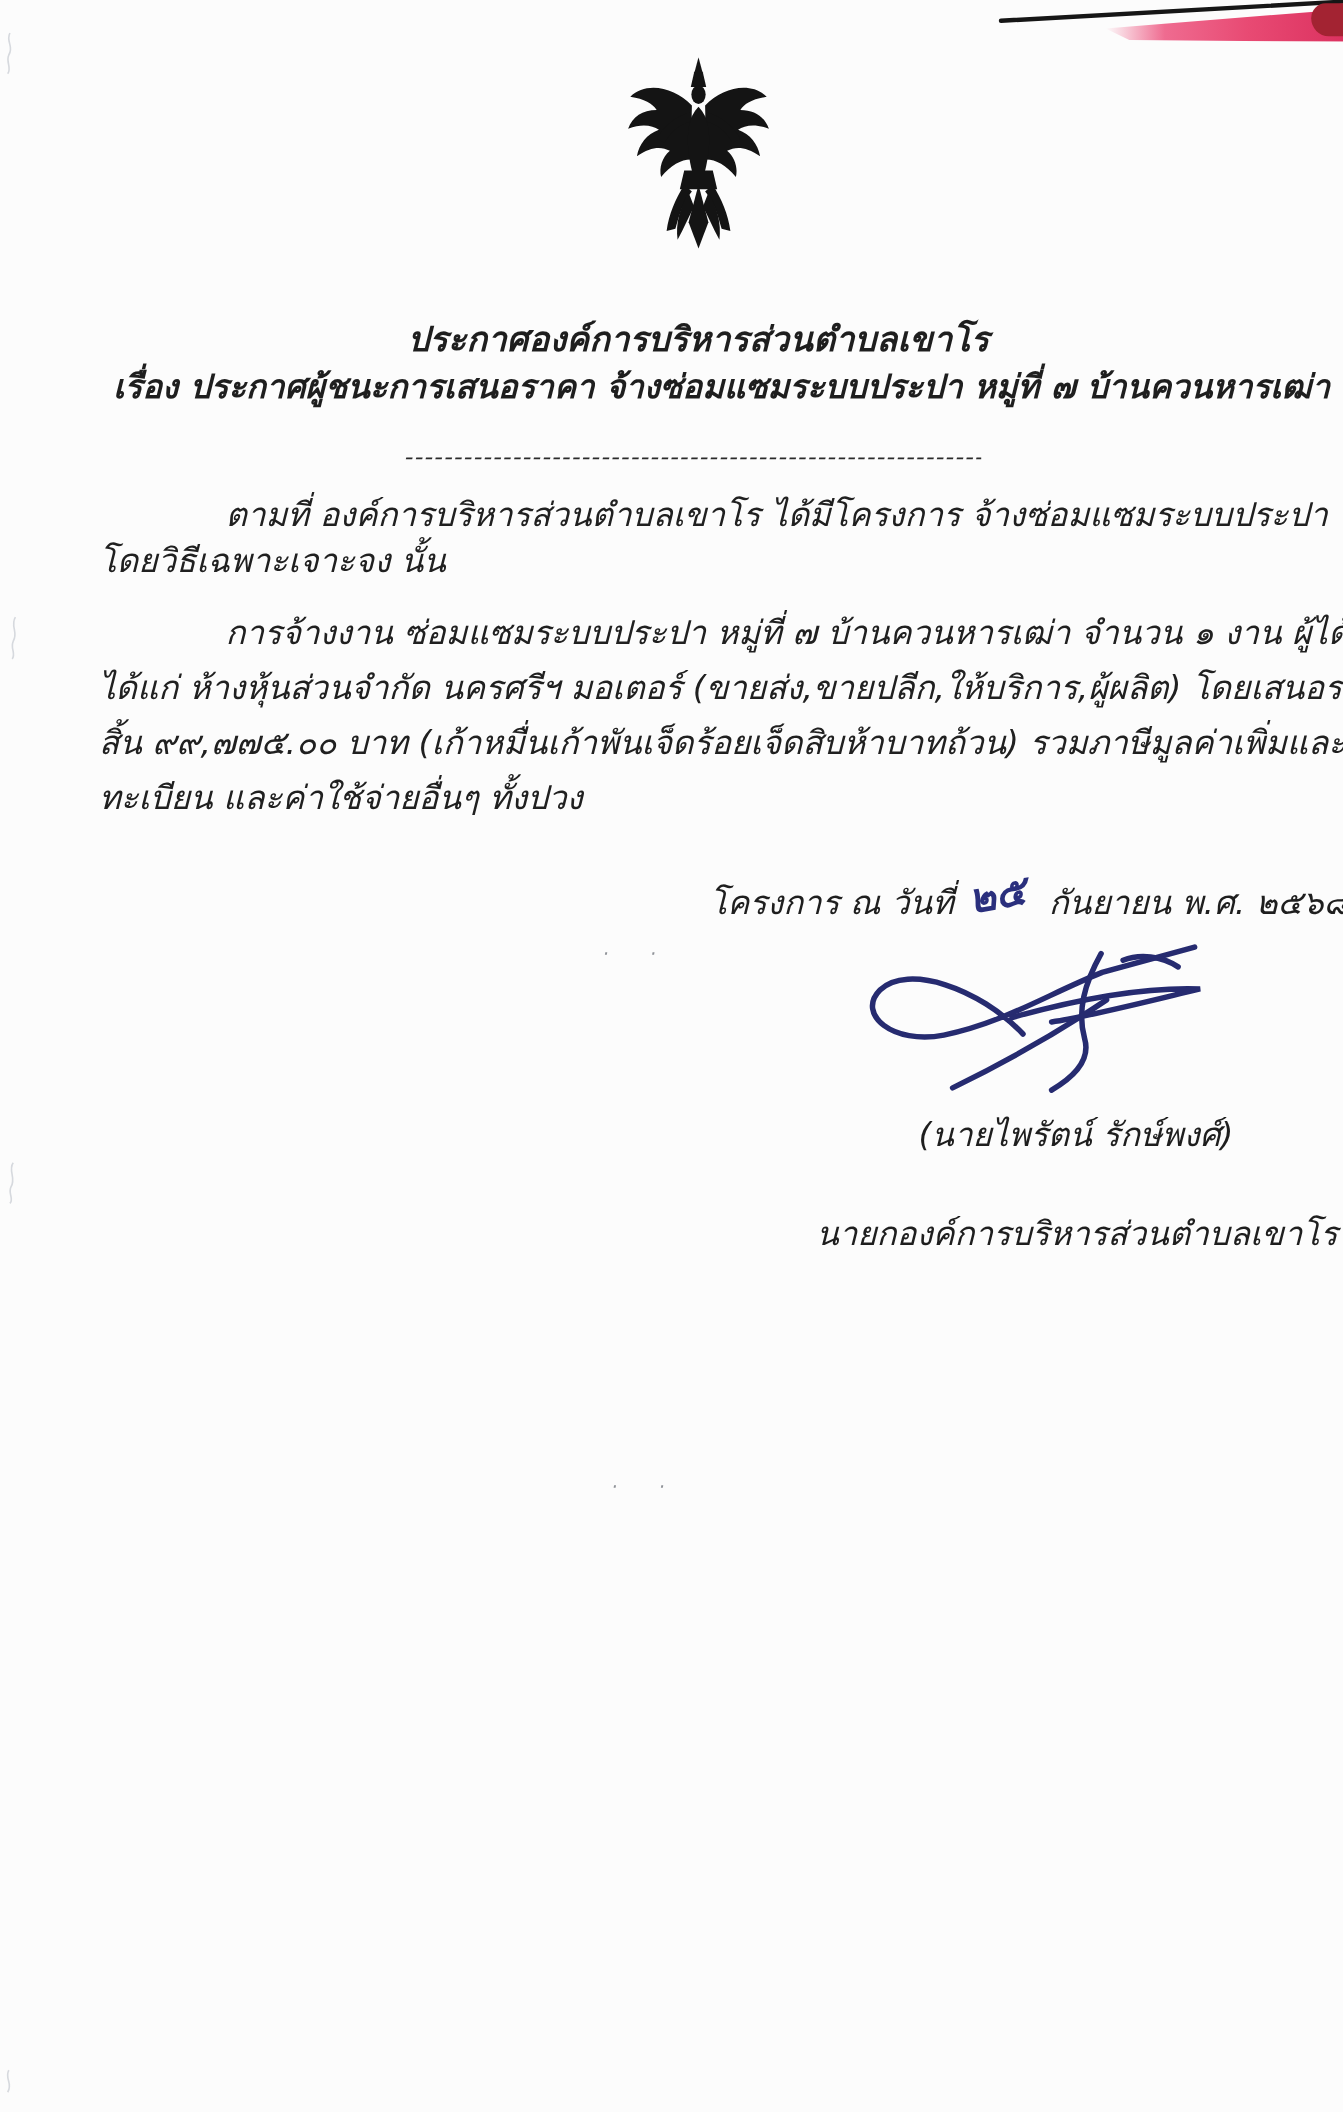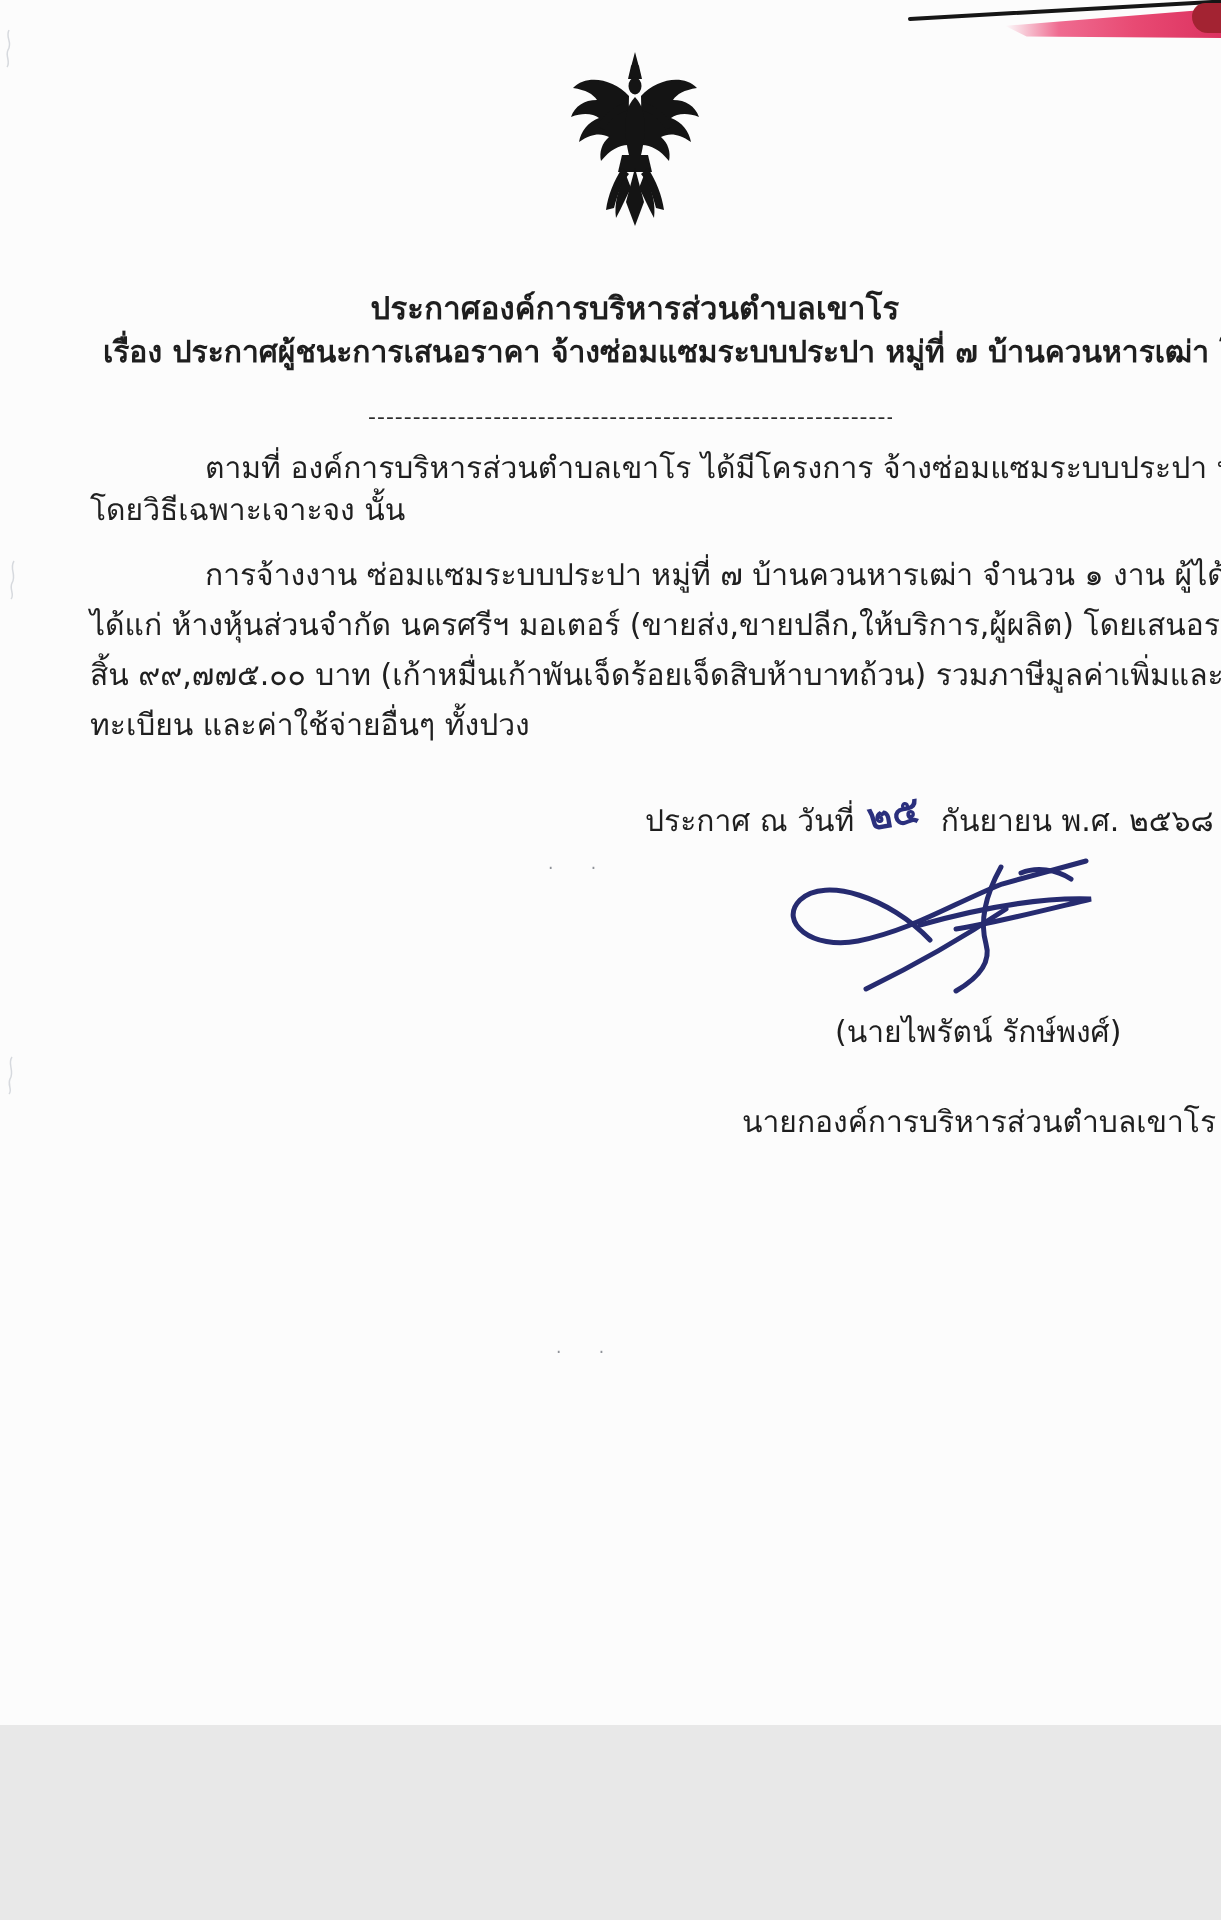--- a/index.html
+++ b/index.html
@@ -1,22 +1,23 @@
 <!DOCTYPE html>
 <html><head>
 <meta charset="utf-8">
 <style>
   html,body{margin:0;padding:0;background:#e8e8e8;}
   .page{
     position:relative;
-    width:1221px;height:1725px;
+    width:1221px;height:1920px;
     background:#fcfcfc;
     overflow:hidden;
     font-family:"DejaVu Sans","Liberation Sans",sans-serif;
     color:#1e1e1e;
+    font-style:italic;
   }
   .abs{position:absolute;white-space:nowrap;}
   
   .emblem{left:565px;top:52px;width:140px;height:176px;}
   .doc-title{left:0;top:283px;width:1270px;text-align:center;font-size:31px;font-weight:bold;letter-spacing:.2px;}
   .doc-subject{left:103px;top:328px;font-size:30px;font-weight:bold;}
   .separator{left:368px;top:404px;width:524px;font-size:22px;letter-spacing:1px;color:#2a2a2a;overflow:hidden;height:26px;}
   
   .bline{font-size:30px;color:#202020;}
   .l0{left:205px;top:444px;}
@@ -111,21 +112,21 @@
   <div class="abs separator">-----------------------------------------------------------------</div>
 
   <div class="abs bline l0">ตามที่ องค์การบริหารส่วนตำบลเขาโร ได้มีโครงการ จ้างซ่อมแซมระบบประปา หมู่ที่ ๗ บ้านควนหารเฒ่า</div>
   <div class="abs bline l1">โดยวิธีเฉพาะเจาะจง  นั้น</div>
   <div class="abs bline l2">การจ้างงาน ซ่อมแซมระบบประปา หมู่ที่ ๗ บ้านควนหารเฒ่า จำนวน ๑ งาน ผู้ได้รับการคัดเลือก</div>
   <div class="abs bline l3">ได้แก่ ห้างหุ้นส่วนจำกัด นครศรีฯ มอเตอร์ (ขายส่ง,ขายปลีก,ให้บริการ,ผู้ผลิต) โดยเสนอราคา เป็นเงินทั้ง</div>
   <div class="abs bline l4">สิ้น ๙๙,๗๗๕.๐๐ บาท (เก้าหมื่นเก้าพันเจ็ดร้อยเจ็ดสิบห้าบาทถ้วน) รวมภาษีมูลค่าเพิ่มและภาษีอื่น ค่าขนส่ง ค่าจด</div>
   <div class="abs bline l5">ทะเบียน และค่าใช้จ่ายอื่นๆ ทั้งปวง</div>
 
   <div class="abs date-line">
-    <span>ประกาศ ณ วันที่</span><span class="hand-day">๒๕</span><span>กันยายน พ.ศ. ๒๕๖๘</span>
+    <span>โครงการ ณ วันที่</span><span class="hand-day">๒๕</span><span>กันยายน พ.ศ. ๒๕๖๘</span>
   </div>
 
   <svg class="abs signature" viewBox="0 0 330 155">
     <g fill="none" stroke="#262b70" stroke-width="5" stroke-linecap="round">
       <path d="M160 92 C120 50 55 28 30 52 C8 74 42 102 88 93 C142 82 182 56 232 36 L316 13"></path>
       <path d="M231 19 C216 46 209 71 216 96 C221 113 210 129 186 143"></path>
       <path d="M150 77 C200 63 266 49 321 51 C271 63 216 77 186 81"></path>
       <path d="M236 61 C191 91 141 119 96 141"></path>
       <path d="M301 31 C286 21 266 19 251 25"></path>
     </g>

